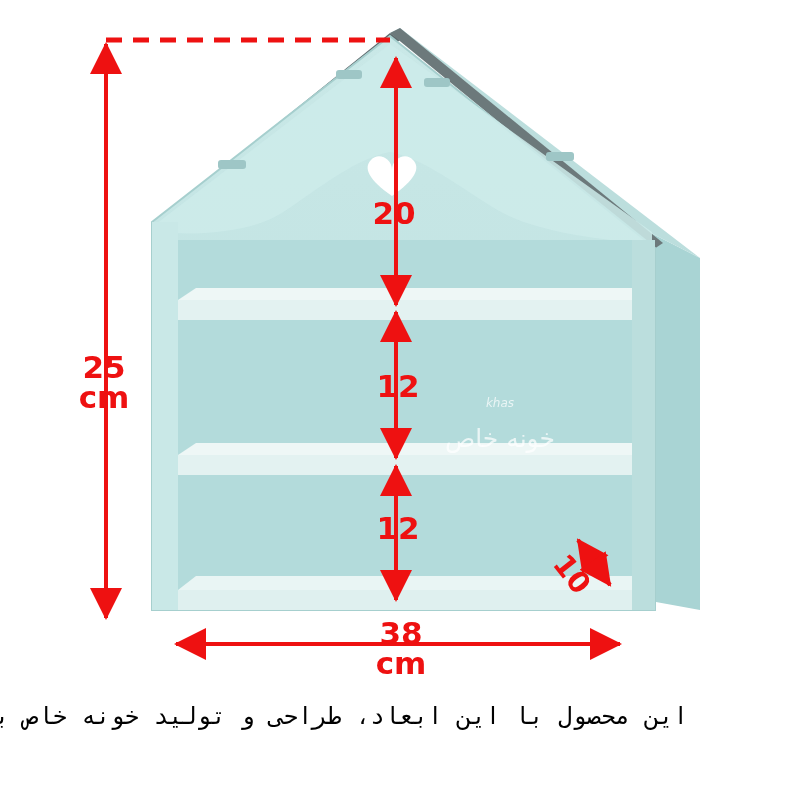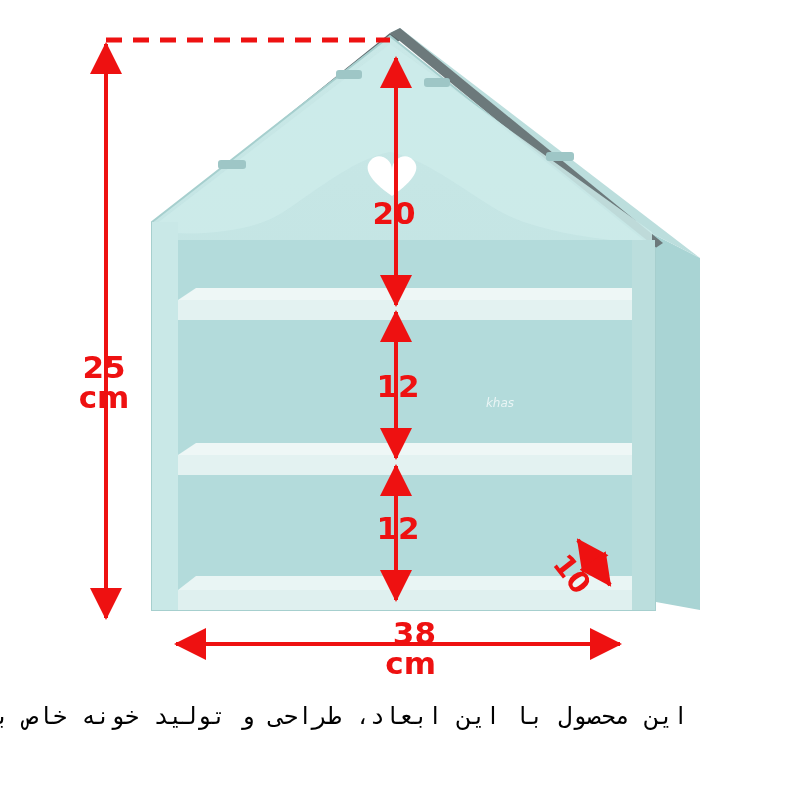--- a/index.html
+++ b/index.html
@@ -57,21 +57,20 @@
     left: 368px;
     top: 513px;
     width: 60px;
     font-size: 31px;
   }
   #lbl-width {
     left: 366px;
     top: 618px;
     width: 70px;
     font-size: 31px;
-    text-align: right;
   }
   #lbl-depth {
     left: 549px;
     top: 560px;
     width: 46px;
     font-size: 29px;
     transform: rotate(52deg);
     transform-origin: 50% 50%;
   }
   #caption {
@@ -208,18 +207,19 @@
   <div class="dim-label" id="lbl-height">25
 cm</div>
   <div class="dim-label" id="lbl-top">20</div>
   <div class="dim-label" id="lbl-mid">12</div>
   <div class="dim-label" id="lbl-low">12</div>
   <div class="dim-label" id="lbl-width">38
 cm</div>
   <div class="dim-label" id="lbl-depth">10</div>
 
   <div class="wm" id="wm-sub">khas</div>
+  <div class="wm" id="wm-fa">خونه خاص</div>
 
   <div id="caption">
     <div>این محصول با این ابعاد، طراحی و تولید خونه خاص بوده</div>
   </div>
 
 </div>
 
 </body></html>

